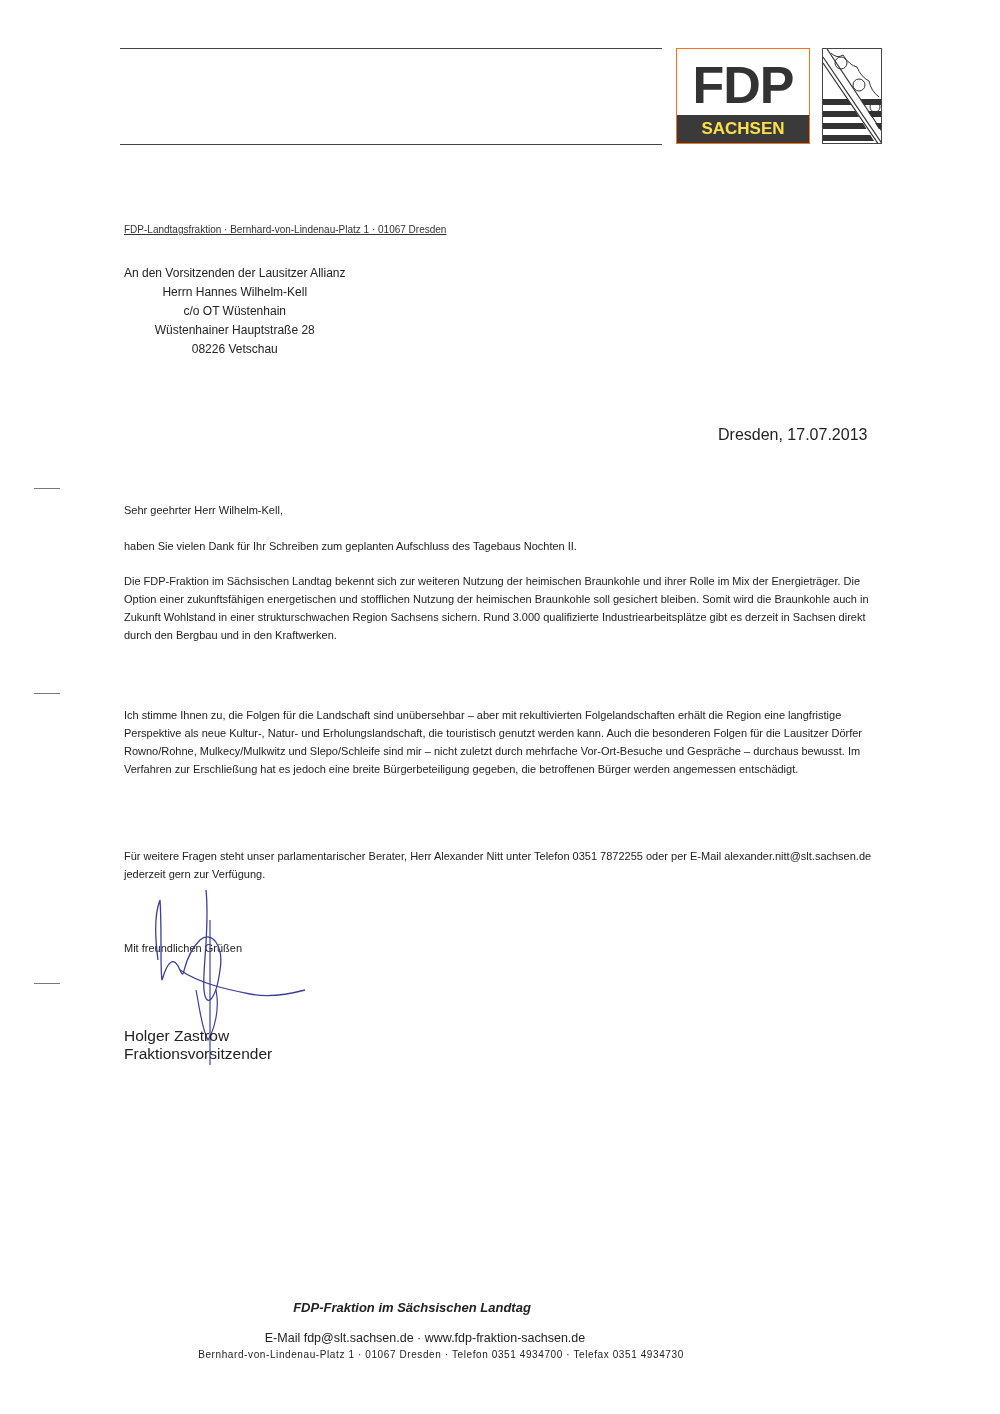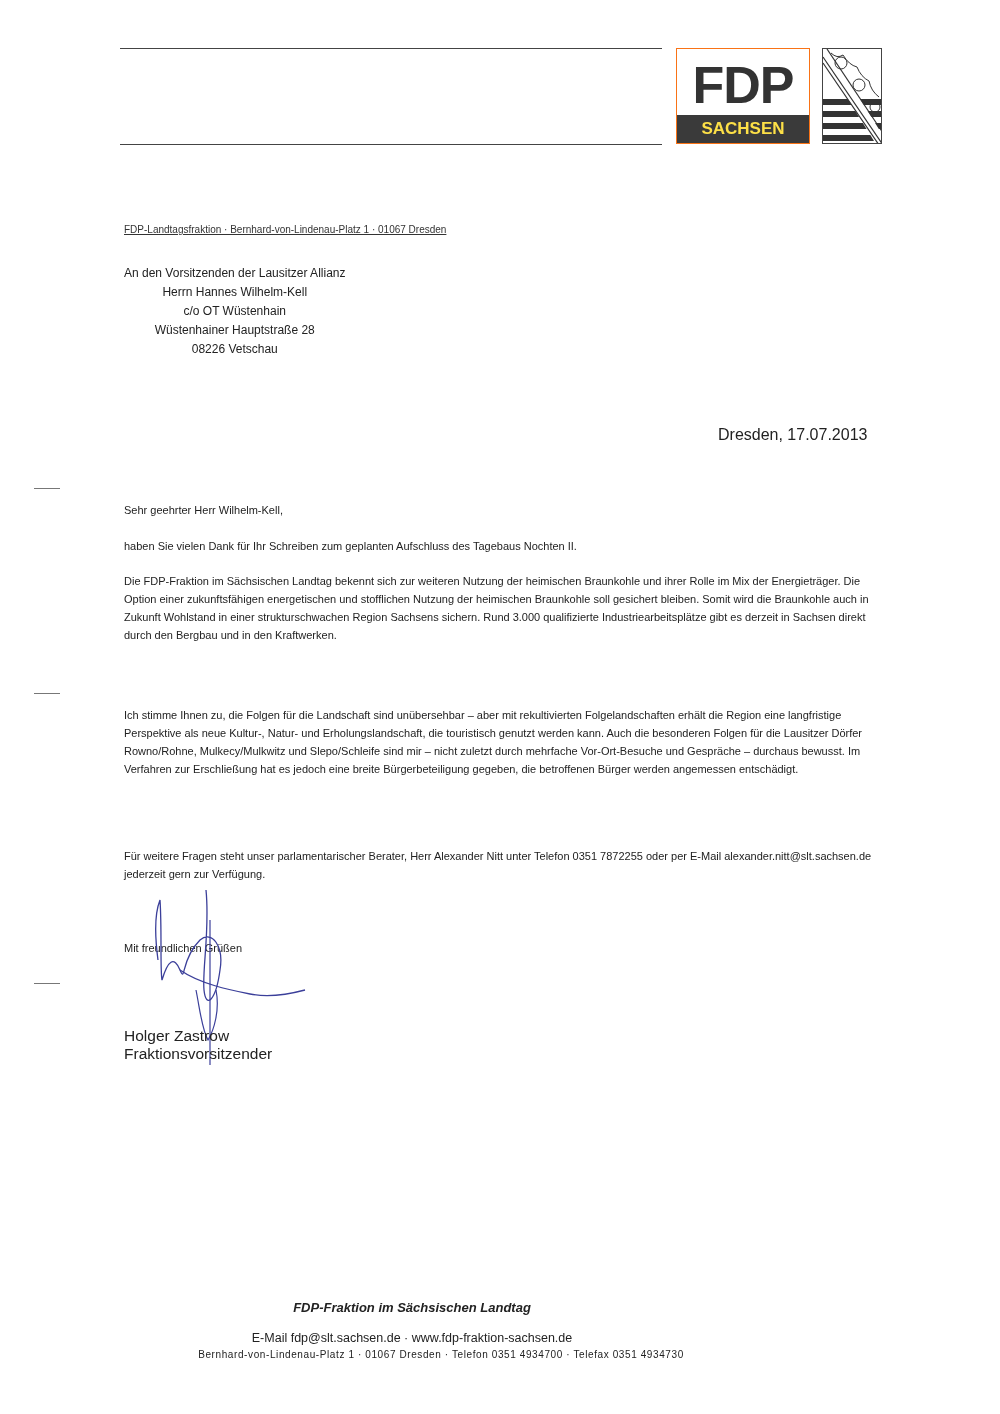--- a/index.html
+++ b/index.html
@@ -11,21 +11,21 @@
   .logo-band { position: absolute; left: 0; bottom: 0; width: 100%; height: 28px; background: #3a3a3a; color: #fde047; text-align: center; font-weight: bold; font-size: 17px; line-height: 28px; }
   .crest { position: absolute; left: 822px; top: 48px; width: 60px; height: 96px; border: 1px solid #444; box-sizing: border-box; overflow: hidden; }
   .sender-line { position: absolute; left: 124px; top: 224px; font-size: 10px; color: #333; text-decoration: underline; }
   .addr { position: absolute; left: 124px; top: 264px; font-size: 12px; line-height: 19px; color: #222; text-align: center; }
   .date { position: absolute; left: 718px; top: 426px; font-size: 16px; color: #222; }
   .margin-mark { position: absolute; left: 34px; width: 26px; height: 1px; background: #777; }
   .body-text { position: absolute; left: 124px; width: 760px; font-size: 11px; line-height: 18px; color: #222; }
   .footer { position: absolute; left: 0; width: 824px; text-align: center; color: #222; }
   .footer-title { top: 1300px; font-style: italic; font-weight: bold; font-size: 13px; }
   .footer-addr { top: 1349px; font-size: 10px; letter-spacing: 0.6px; margin-left: 29px; }
-  .footer-web { top: 1331px; font-size: 12.5px; }
+  .footer-web { top: 1331px; font-size: 12.5px; padding-left: 13px; }
   .sig { position: absolute; left: 140px; top: 890px; }
   .signame { position: absolute; left: 124px; top: 1027px; font-size: 15.5px; line-height: 18px; }
 </style>
 </head>
 <body>
 
 <div class="rule" style="left:120px; top:48px; width:542px;"></div>
 <div class="header-title">
 </div>
 <div class="rule" style="left:120px; top:144px; width:542px;"></div>

